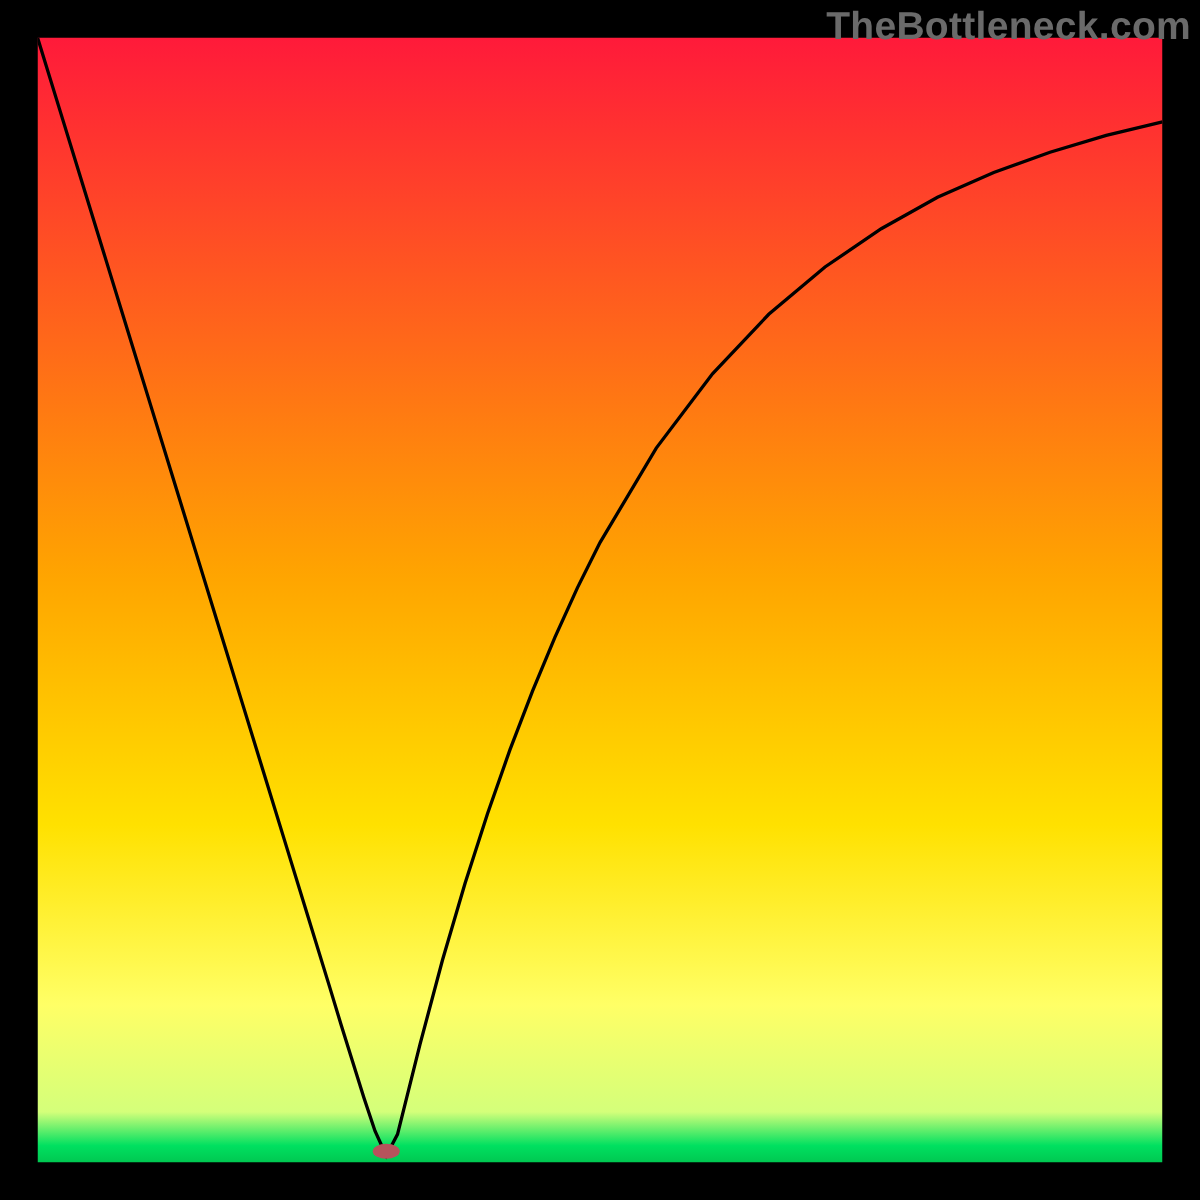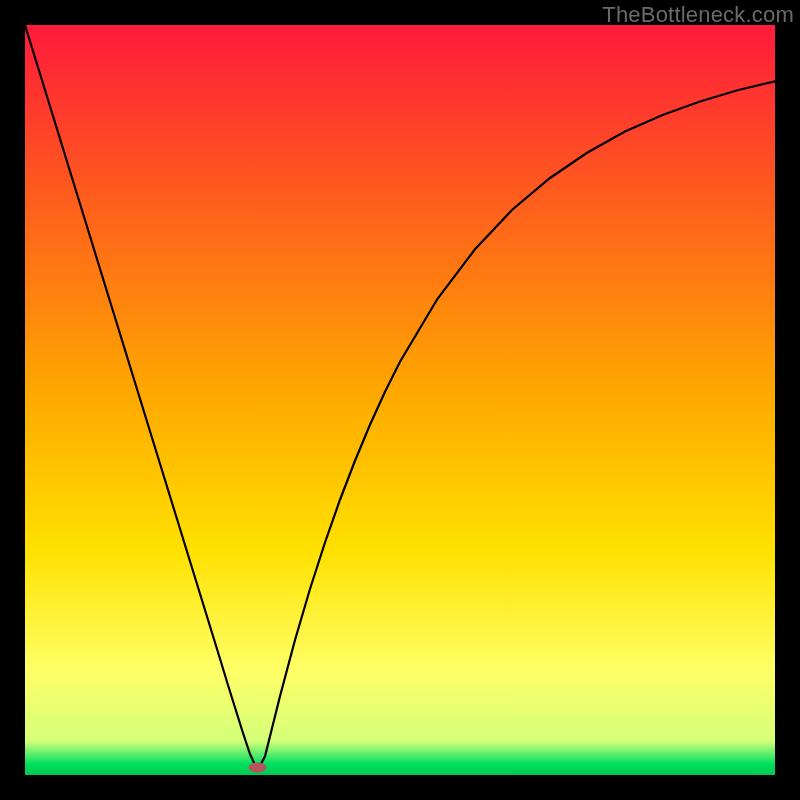--- a/index.html
+++ b/index.html
@@ -20,23 +20,23 @@
     position: absolute;
     left: 25px;
     top: 25px;
     width: 750px;
     height: 750px;
   }
   .watermark {
     position: absolute;
     top: 2px;
     right: 6px;
-    font-size: 22px;
+    font-size: 26px;
     color: #6a6a6a;
-    font-weight: 400;
+    font-weight: 700;
     letter-spacing: 0.2px;
   }
 </style>
 </head>
 <body>
 
 <div class="chart-container">
 
   <svg class="plot-area" viewBox="0 0 750 750" preserveAspectRatio="none">
     <defs>

